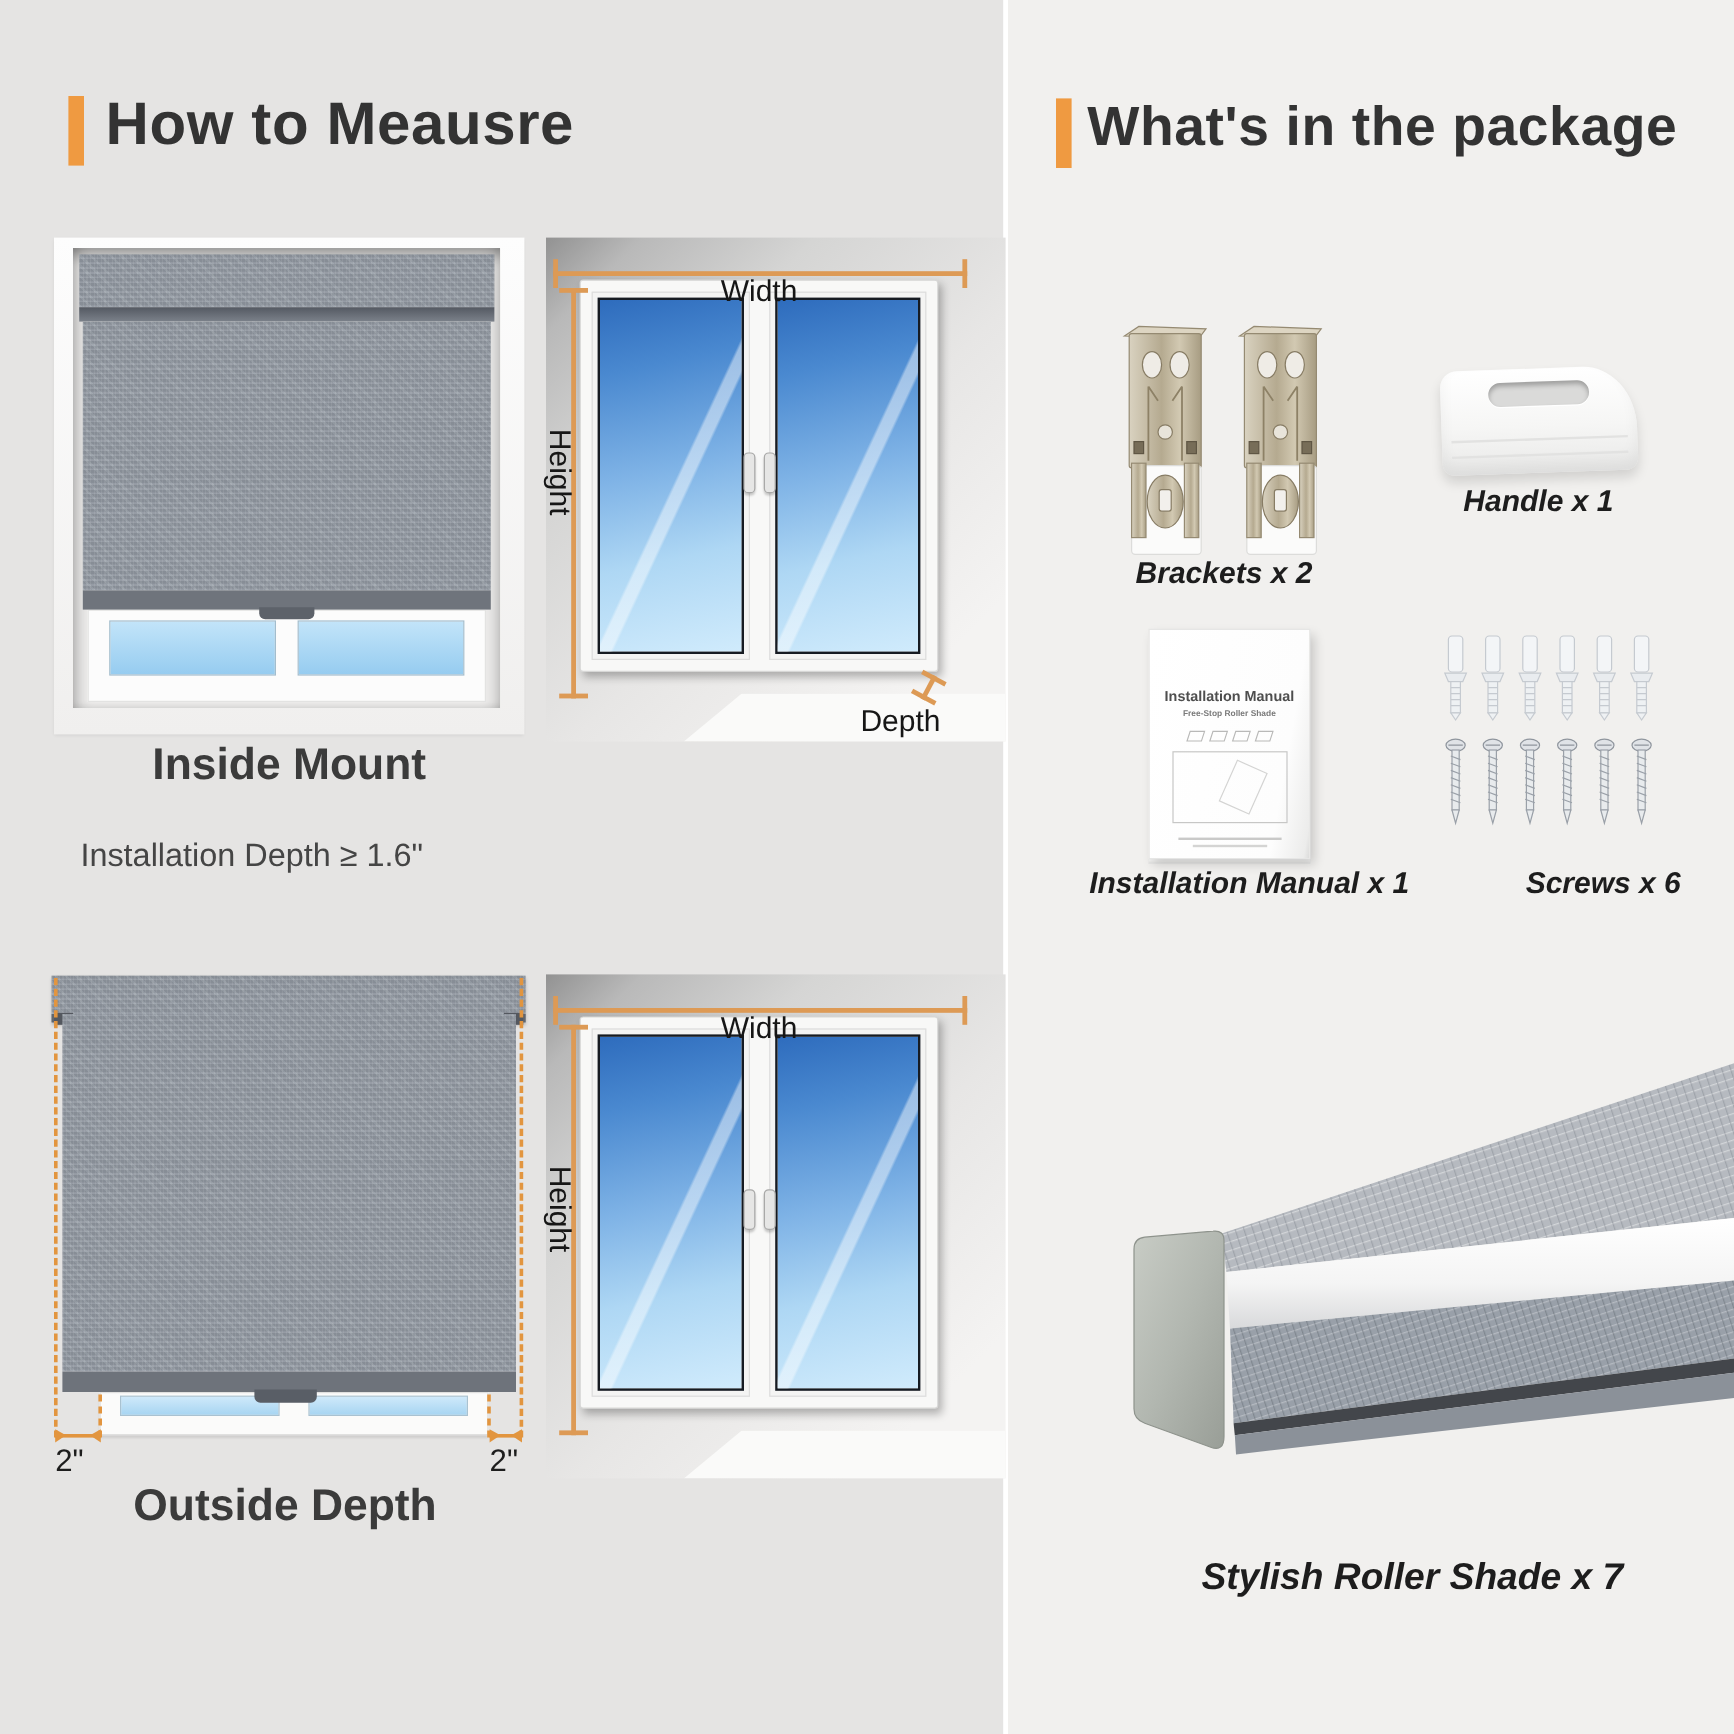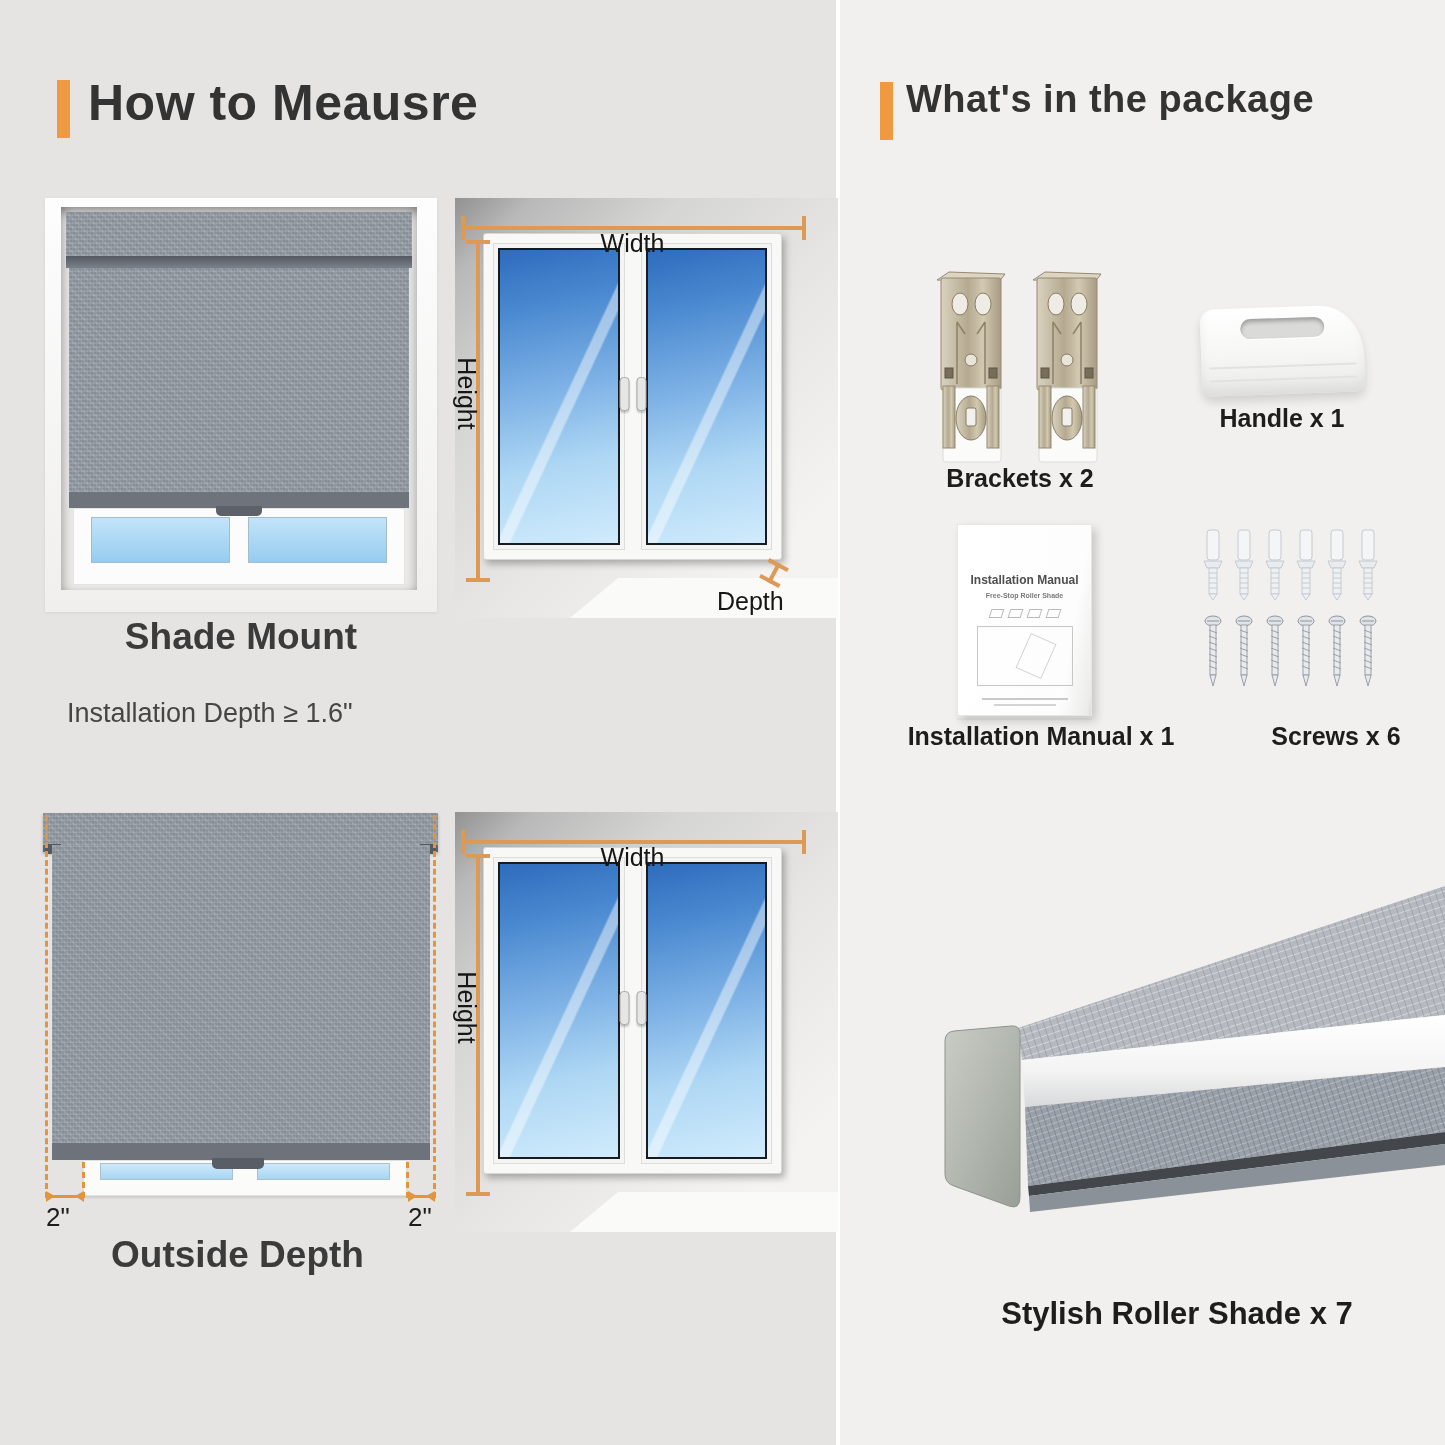--- a/index.html
+++ b/index.html
@@ -13,21 +13,21 @@
   .left-panel{left:0;top:0;width:836px;height:1445px;background:#e5e4e3;}
   .divider{left:836px;top:0;width:4px;height:1445px;background:#ffffff;}
   .right-panel{left:840px;top:0;width:605px;height:1445px;background:#f1f0ee;}
 
   
   .hdr-bar{width:13px;height:58px;background:#ef9a41;}
   .hdr-text{font-weight:bold;color:#333;letter-spacing:.5px;}
   #hdr-left-bar{left:57px;top:80px;}
   #hdr-left-text{left:88px;top:74px;font-size:50px;}
   #hdr-right-bar{left:880px;top:82px;}
-  #hdr-right-text{left:906px;top:78px;font-size:38px;}
+  #hdr-right-text{left:906px;top:78px;font-size:46px;}
 
   
   .fab{
     background-color:#949ba4;
     background-image:
       repeating-linear-gradient(90deg, rgba(255,255,255,.08) 0 1px, rgba(0,0,0,0) 1px 3px),
       repeating-linear-gradient(0deg, rgba(255,255,255,.07) 0 1px, rgba(0,0,0,.05) 2px 4px),
       repeating-linear-gradient(45deg, rgba(255,255,255,.05) 0 2px, rgba(0,0,0,.04) 2px 6px);
   }
 
@@ -119,21 +119,21 @@
 
   
   .mount-heading{font-size:37px;font-weight:bold;color:#3b3b3b;text-align:center;}
   #heading1{left:45px;top:616px;width:392px;}
   #heading2{left:30px;top:1234px;width:415px;}
   .note{font-size:27px;color:#454545;}
   #notes1{left:67px;top:698px;} #notes1 .note{margin-bottom:21px;}
   #notes2{left:67px;top:1316px;} #notes2 .note{margin-bottom:19px;}
 
   
-  .item-label{font-weight:bold;color:#1d1d1d;font-size:25px;text-align:center;}
+  .item-label{font-weight:bold;font-style:italic;color:#1d1d1d;font-size:25px;text-align:center;}
   #lbl-brackets{left:900px;top:464px;width:240px;}
   #lbl-handle{left:1162px;top:404px;width:240px;}
   #lbl-manual{left:891px;top:722px;width:300px;}
   #lbl-screws{left:1216px;top:722px;width:240px;}
   #lbl-shade{left:947px;top:1296px;width:460px;font-size:31px;}
 
   #brackets-svg{left:933px;top:266px;}
   #handle{left:1201px;top:307px;width:163px;height:87px;transform:rotate(-2deg);
     background:linear-gradient(180deg,#ffffff 0%,#f6f6f5 55%,#e9e9e8 100%);
     border-radius:14px 44px 10px 10px / 14px 52px 10px 10px;
@@ -205,21 +205,21 @@
   <div class="m-width"></div>
   <div class="wd-lbl lbl-width">Width</div>
   <div class="m-height"></div>
   <div class="lbl-height-wrap">
       <span class="wd-lbl">Height</span>
     </div>
   <div class="m-depth"></div>
   <div class="wd-lbl lbl-depth">Depth</div>
 </div>
 
-<div class="abs mount-heading" id="heading1">Shade Mount</div>
+<div class="abs mount-heading" id="heading1">Inside Mount</div>
 <div class="abs" id="notes1">
   <div class="note">Installation Depth ≥ 1.6"</div>
 </div>
 
 <div class="abs" id="mount2">
   <div class="om-window">
     <div class="om-sliver l"></div>
     <div class="om-sliver r"></div>
   </div>
   <div class="om-cassette fab"></div>

